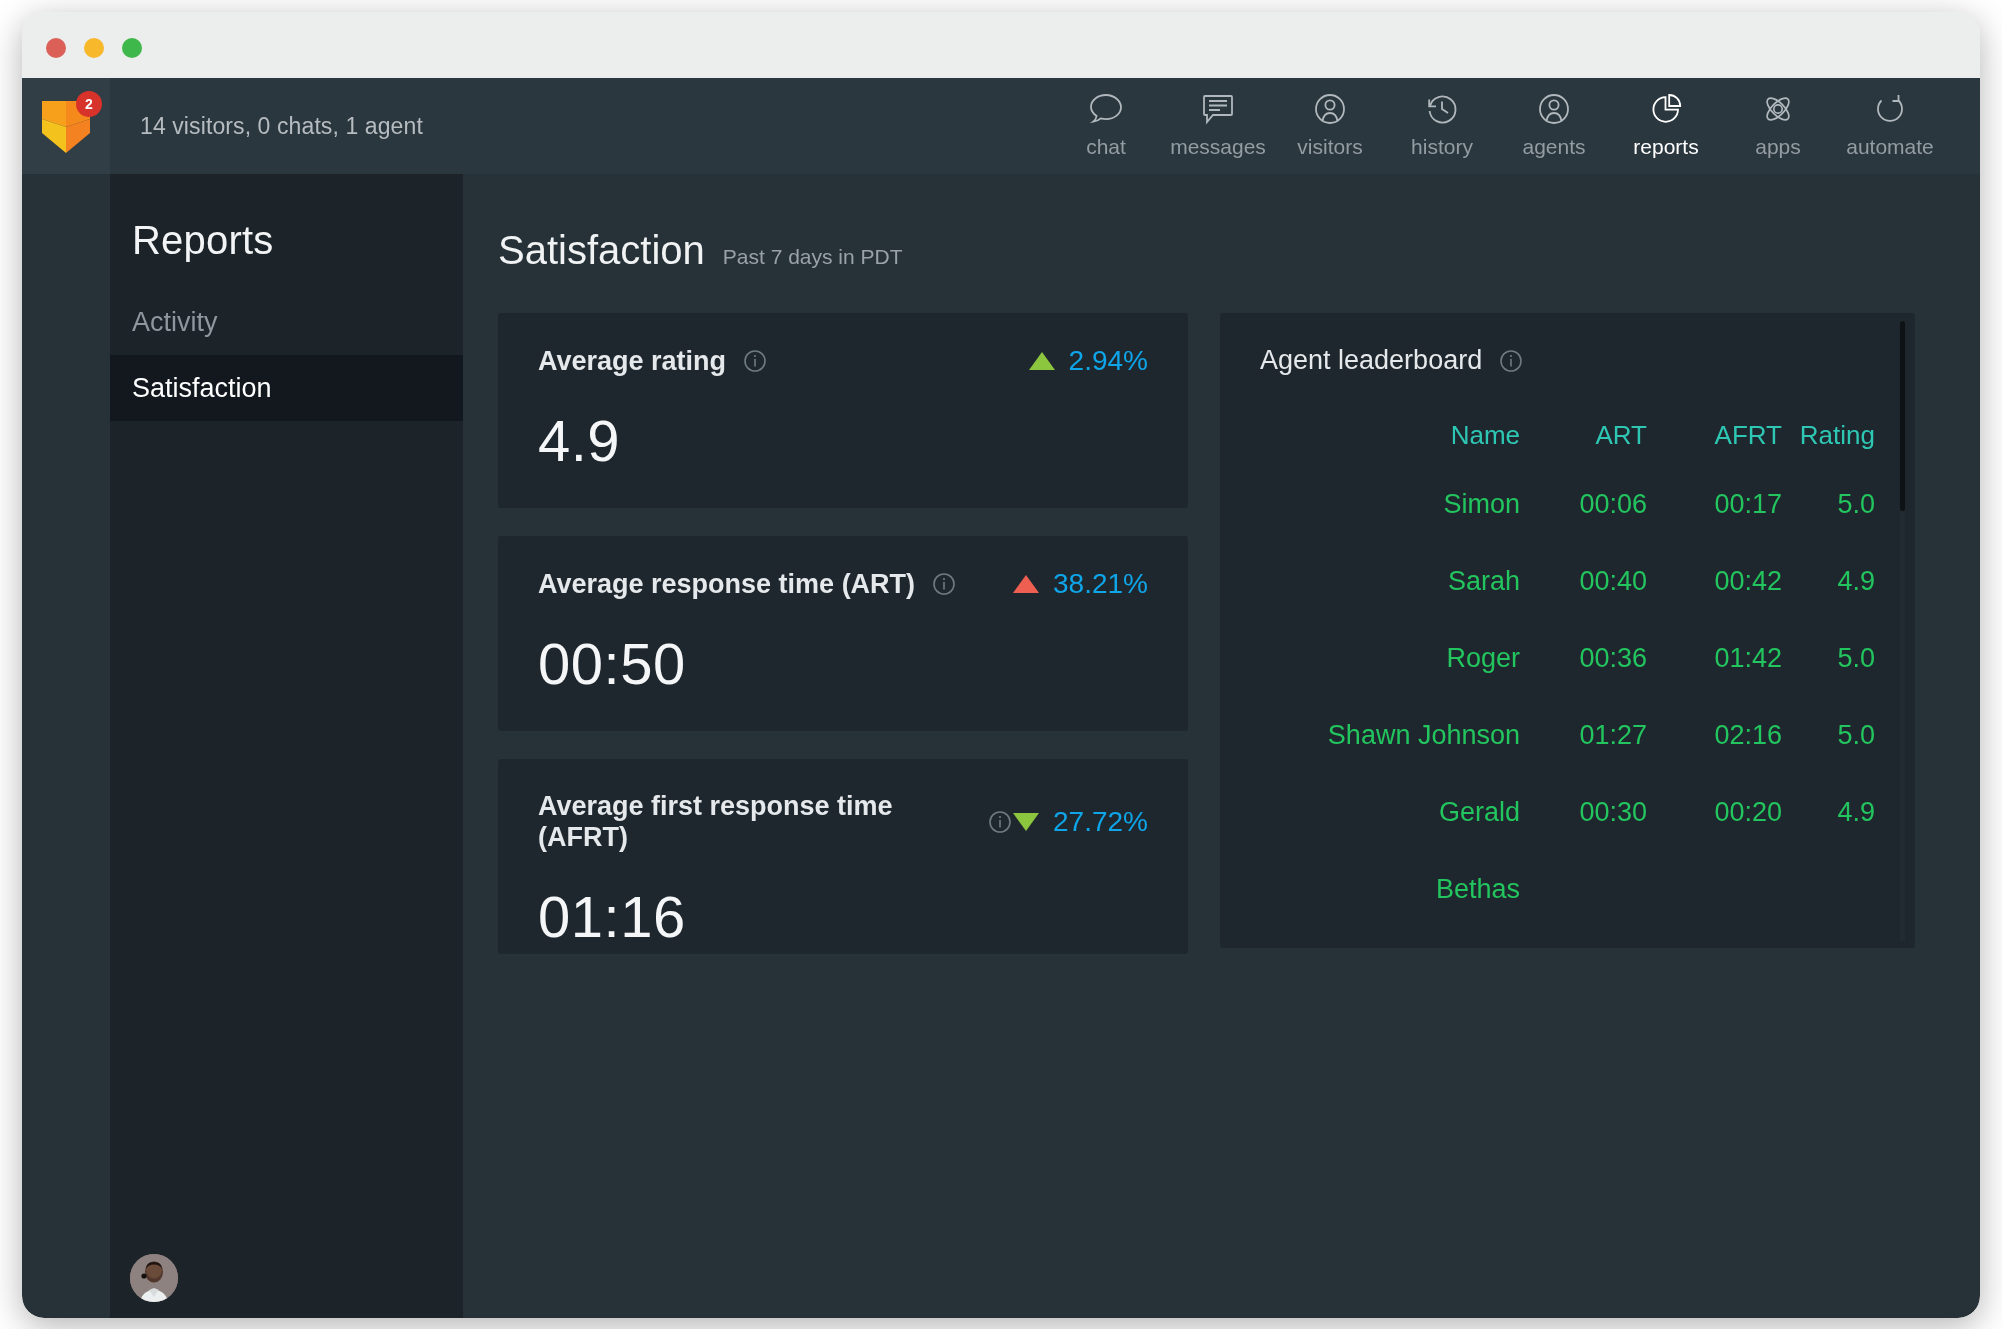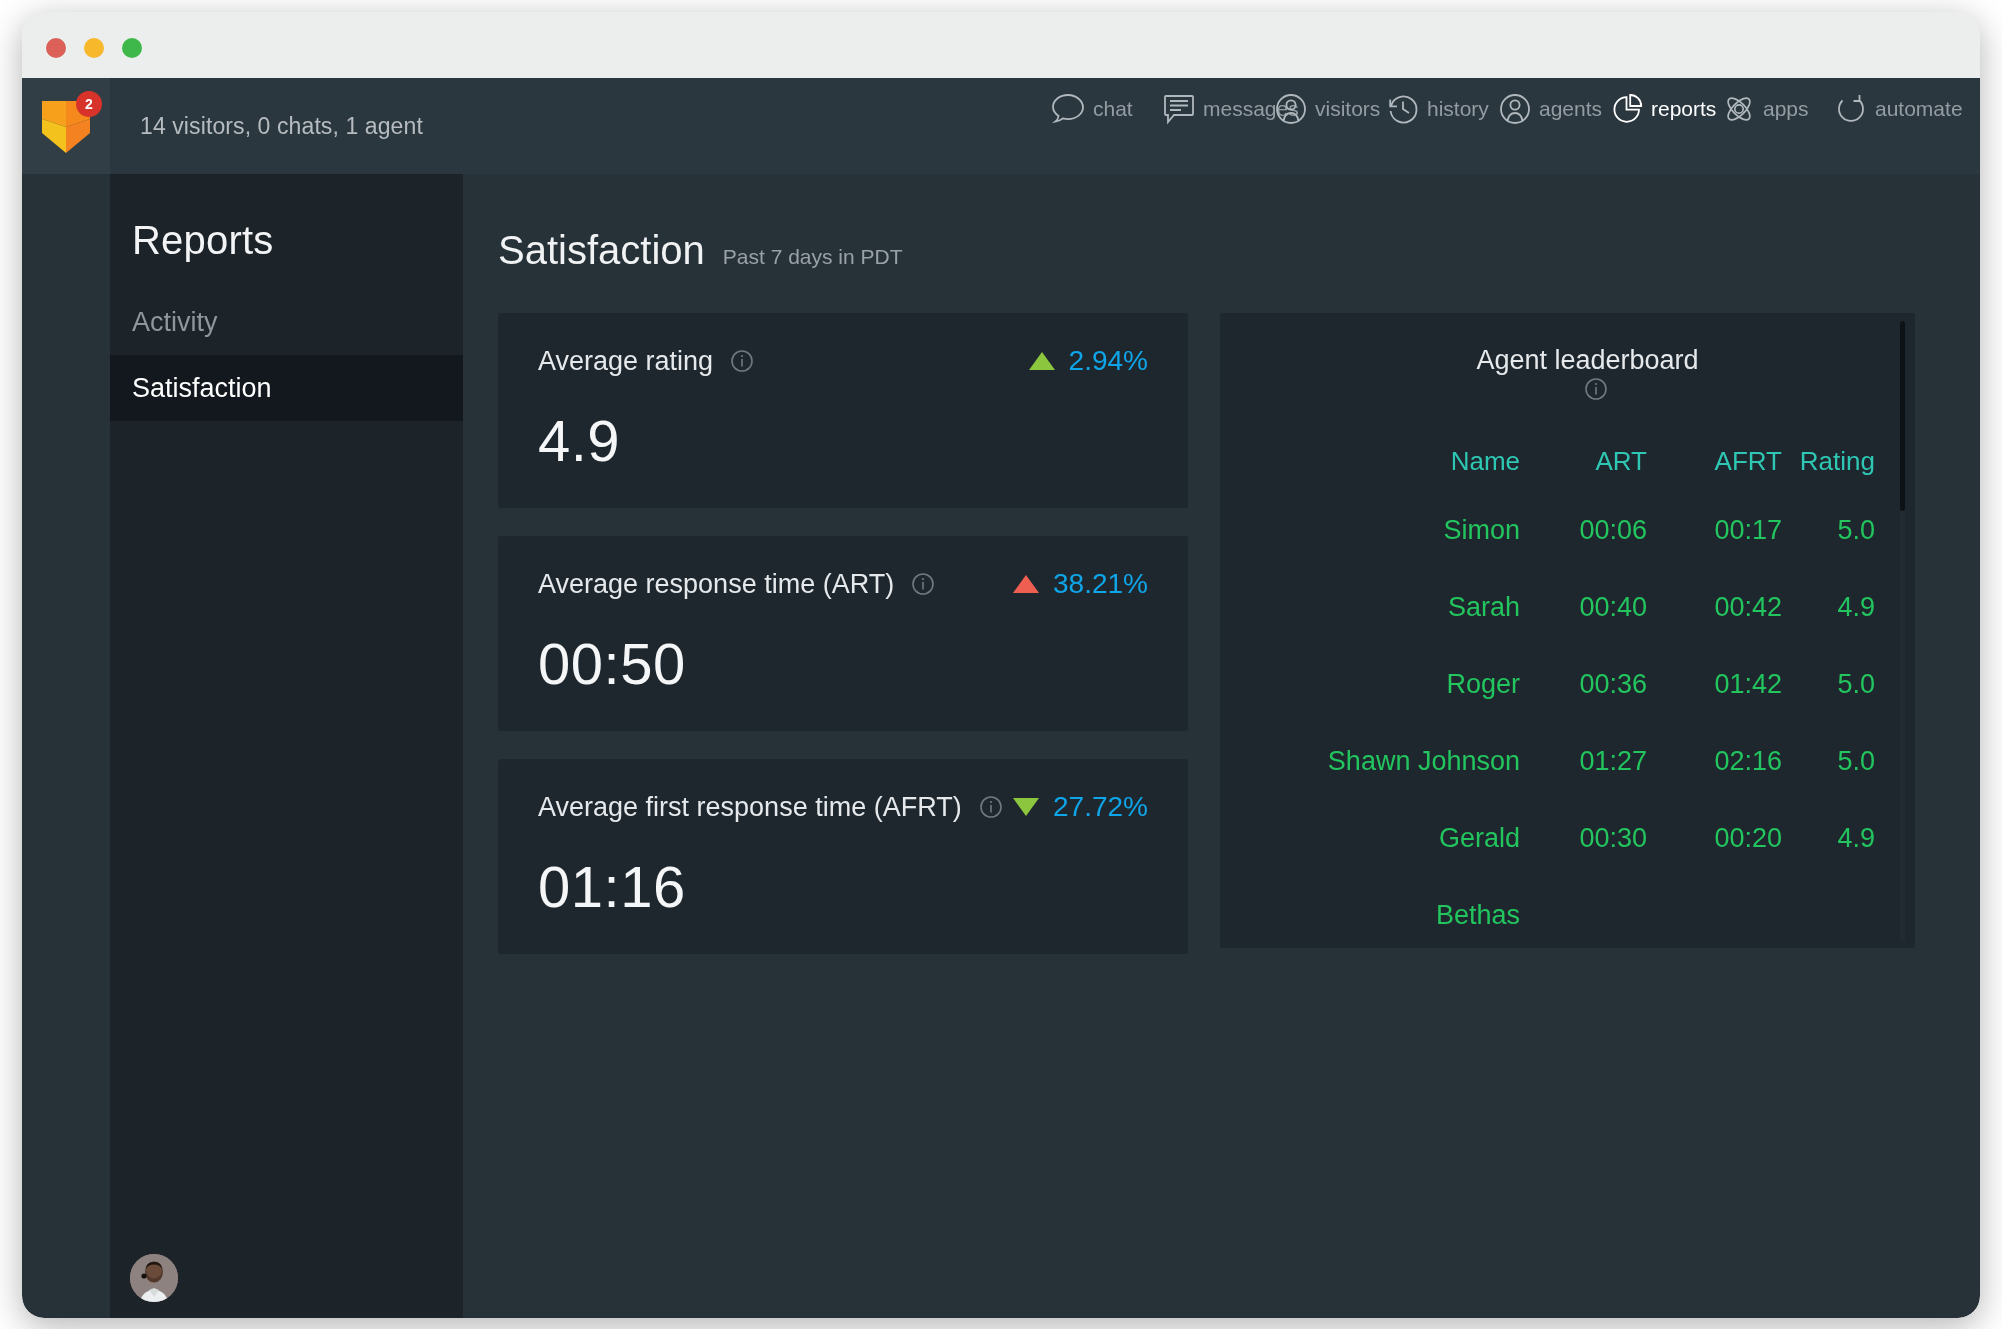--- a/index.html
+++ b/index.html
@@ -75,21 +75,21 @@
     letter-spacing: .1px;
   }
 
   .nav {
     margin-left: auto;
     display: flex; align-items: flex-start;
     height: 96px; padding-right: 34px; padding-top: 12px;
   }
   .nav-item {
     width: 112px;
-    display: flex; flex-direction: row;
+    display: flex; flex-direction: column;
     align-items: center; gap: 7px;
     cursor: pointer;
   }
   .nav-icon { height: 38px; display: flex; align-items: center; justify-content: center; }
   .nav-icon svg { display: block; }
   .nav-label {
     font-size: 21px;
     color: #939ca2;
   }
   .nav-item.active .nav-label { color: #ffffff; }
@@ -156,21 +156,21 @@
     background: #1f272e;
     border-radius: 3px;
     padding: 32px 40px 38px 40px;
     margin-bottom: 28px;
     height: 195px;
   }
   .card-head {
     display: flex; align-items: center;
   }
   .card-label {
-    color: #e6e9eb; font-size: 27px; font-weight: 400;
+    color: #e6e9eb; font-size: 27px; font-weight: 700;
   }
   .info-icon {
     margin-left: 16px;
     width: 26px; height: 26px; flex: 0 0 auto;
   }
   .delta {
     margin-left: auto;
     display: flex; align-items: center; gap: 14px;
   }
   .tri {
@@ -200,21 +200,20 @@
     position: relative;
     width: 695px; flex: 0 0 auto;
     background: #1f272e;
     border-radius: 3px;
     height: 635px;
     overflow: hidden;
   }
   .board-head {
     display: flex; align-items: center;
     padding: 32px 0 0 40px;
-    flex-direction: column;
   }
   .board-title { color: #e6e9eb; font-size: 27px; }
   table.board-table {
     width: 100%;
     border-collapse: collapse;
     margin-top: 28px;
     table-layout: fixed;
   }
   table.board-table th {
     color: #2ec7b4;

